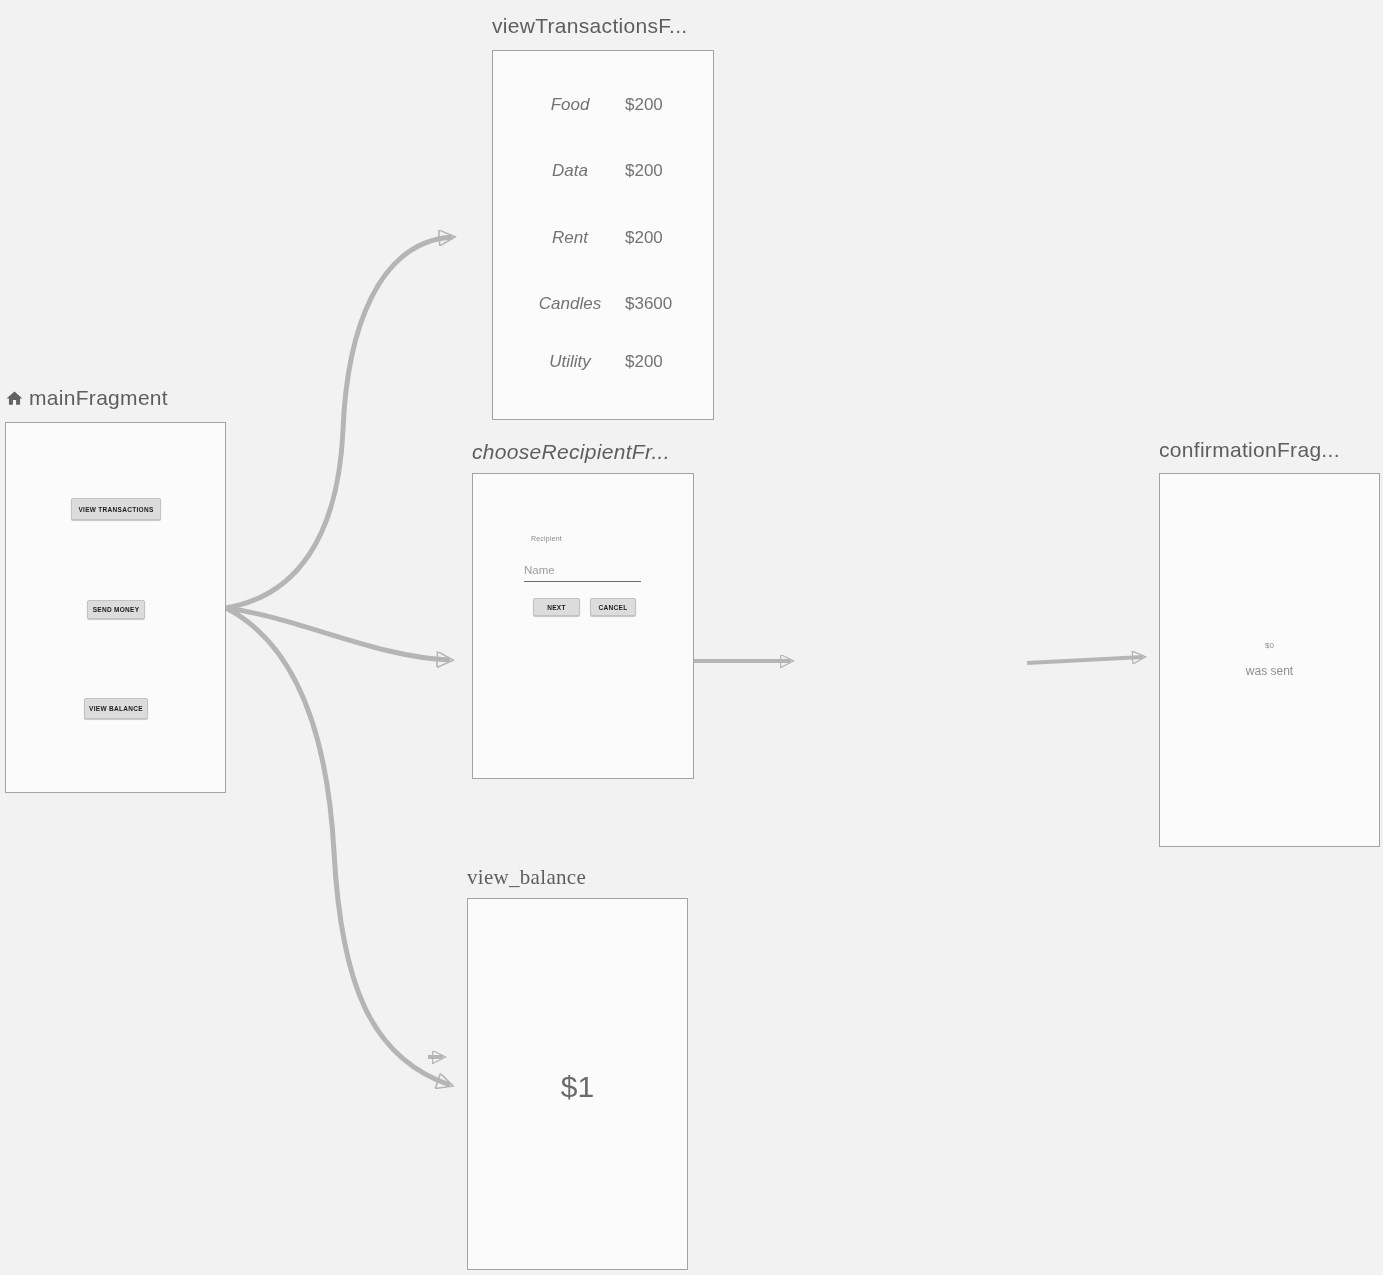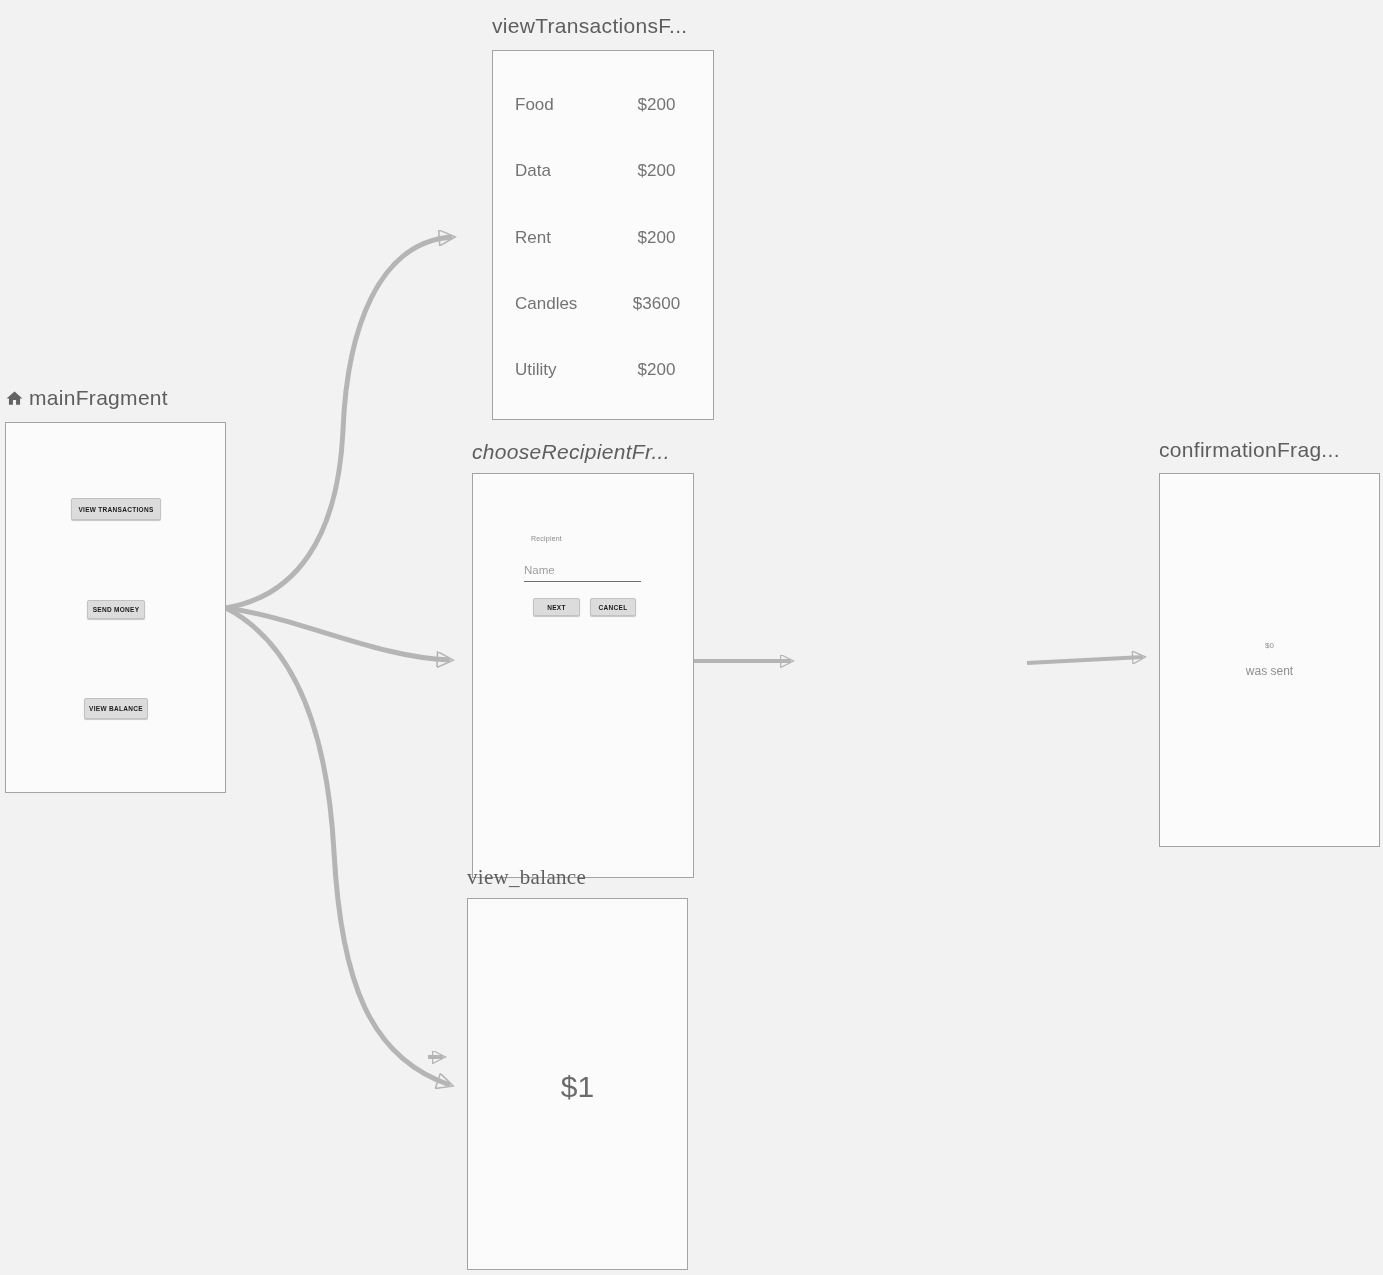--- a/index.html
+++ b/index.html
@@ -77,22 +77,22 @@
     position: absolute;
     left: 22px;
     right: 25px;
     display: flex;
     justify-content: space-between;
     align-items: center;
     font-size: 17px;
     color: #737373;
     line-height: 22px;
   }
-  .trans-row .t-label { width: 110px; text-align: left; }
-  .trans-row .t-amount { flex: 1; text-align: center; }
+  .trans-row .t-label { width: 110px; text-align: center; font-style: italic; }
+  .trans-row .t-amount { flex: 1; text-align: left; }
   .center-text {
     position: absolute;
     left: 0; right: 0;
     text-align: center;
     color: #8f8f8f;
   }
 </style>
 </head>
 <body>
 
@@ -149,32 +149,32 @@
         <span class="t-amount">$200</span>
       </div>
       <div class="trans-row" style="top:176px;">
         <span class="t-label">Rent</span>
         <span class="t-amount">$200</span>
       </div>
       <div class="trans-row" style="top:242px;">
         <span class="t-label">Candles</span>
         <span class="t-amount">$3600</span>
       </div>
-      <div class="trans-row" style="top:308px;">
+      <div class="trans-row" style="top:300px;">
         <span class="t-label">Utility</span>
         <span class="t-amount">$200</span>
       </div>
     </div>
   </div>
 
   <div class="node" style="left:472px; top:439px; width:222px;">
     <div class="node-title" style="margin-bottom:8px;font-style:italic;">
       <span>chooseRecipientFr...</span>
     </div>
-    <div class="card" style="width:222px; height:405px;">
+    <div class="card" style="width:222px; height:306px;">
       <div class="tiny-label" style="left:58px; top:61px;">Recipient</div>
       <div class="field-value" style="left:51px; top:90px; font-size:11.5px; color:#9e9e9e;">Name</div>
       <div class="underline" style="left:51px; top:107px; width:117px; background:#6f6f6f;"></div>
       <div class="pbtn" style="left:60px; top:124px; width:47px; height:18px;">
         <span>NEXT</span>
       </div>
       <div class="pbtn" style="left:117px; top:124px; width:46px; height:18px;">
         <span>CANCEL</span>
       </div>
     </div>

